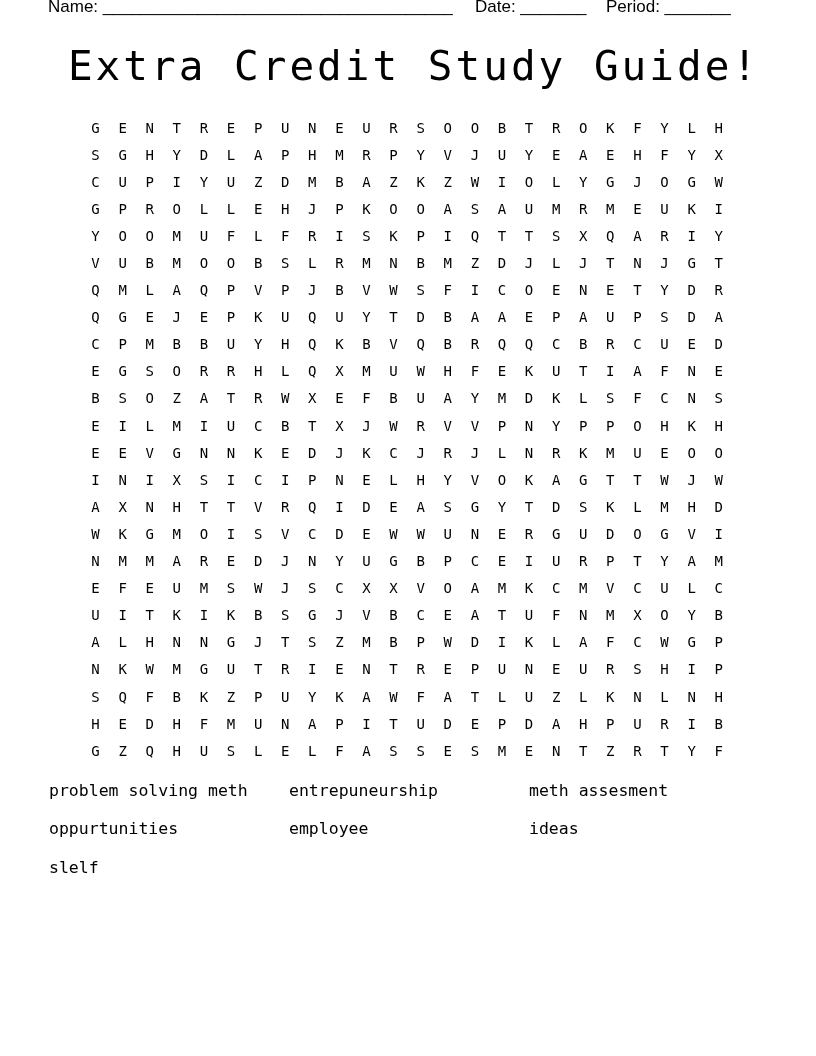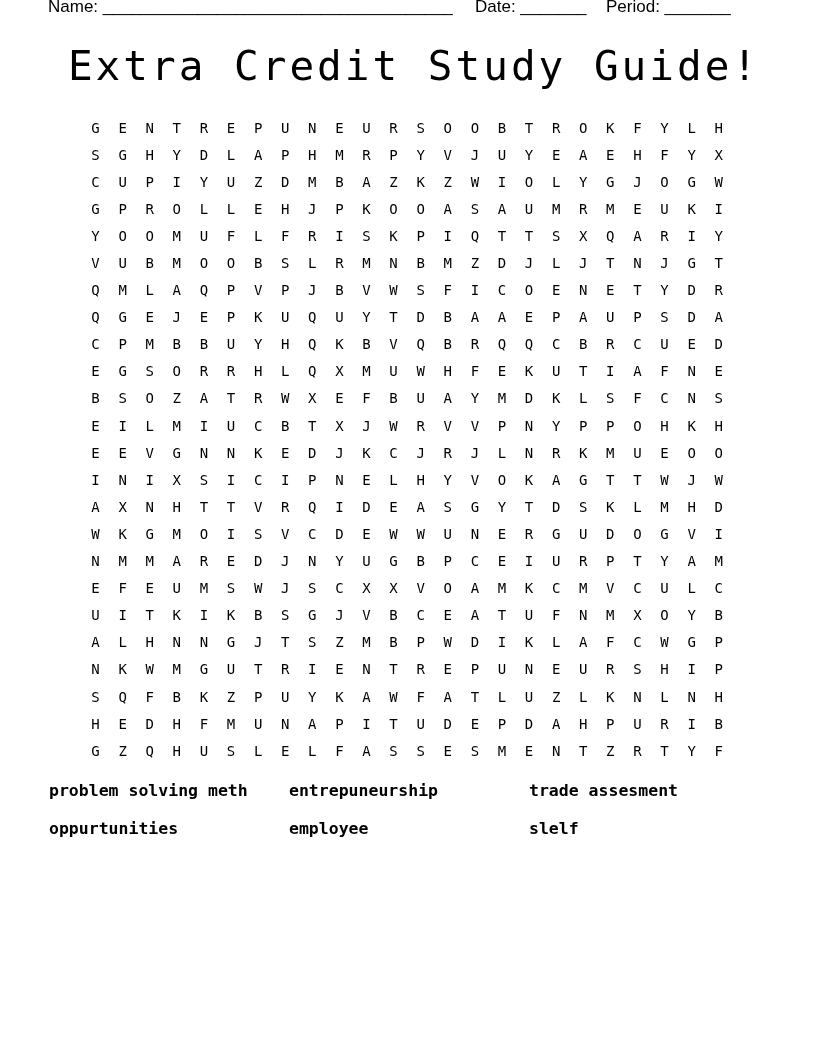--- a/index.html
+++ b/index.html
@@ -26,21 +26,20 @@
       line-height: 1;
     }
     .words {
       position: absolute; top: 780px; left: 49px; width: 720px;
       display: grid; grid-template-columns: 240px 240px 240px;
       grid-auto-rows: 38.3px;
     }
     .word {
       font-family: "DejaVu Sans Mono", monospace; font-size: 16.5px; white-space: pre;
       line-height: 22px;
-      font-weight: bold;
     }
   </style>
 </head>
 <body>
 
 <div class="header-line">
   <span style="left:0px">Name: _____________________________________</span>
   <span style="left:427px">Date: _______</span>
   <span style="left:558px">Period: _______</span>
 </div>
@@ -622,17 +621,18 @@
     <div class="cell">Z</div>
     <div class="cell">R</div>
     <div class="cell">T</div>
     <div class="cell">Y</div>
     <div class="cell">F</div>
   </div>
 
 <div class="words" id="words">
     <div class="word">problem solving meth</div>
     <div class="word">entrepuneurship</div>
-    <div class="word">trade assesment</div>
+    <div class="word">meth assesment</div>
     <div class="word">oppurtunities</div>
     <div class="word">employee</div>
+    <div class="word">ideas</div>
     <div class="word">slelf</div>
   </div>
 
 </body></html>

